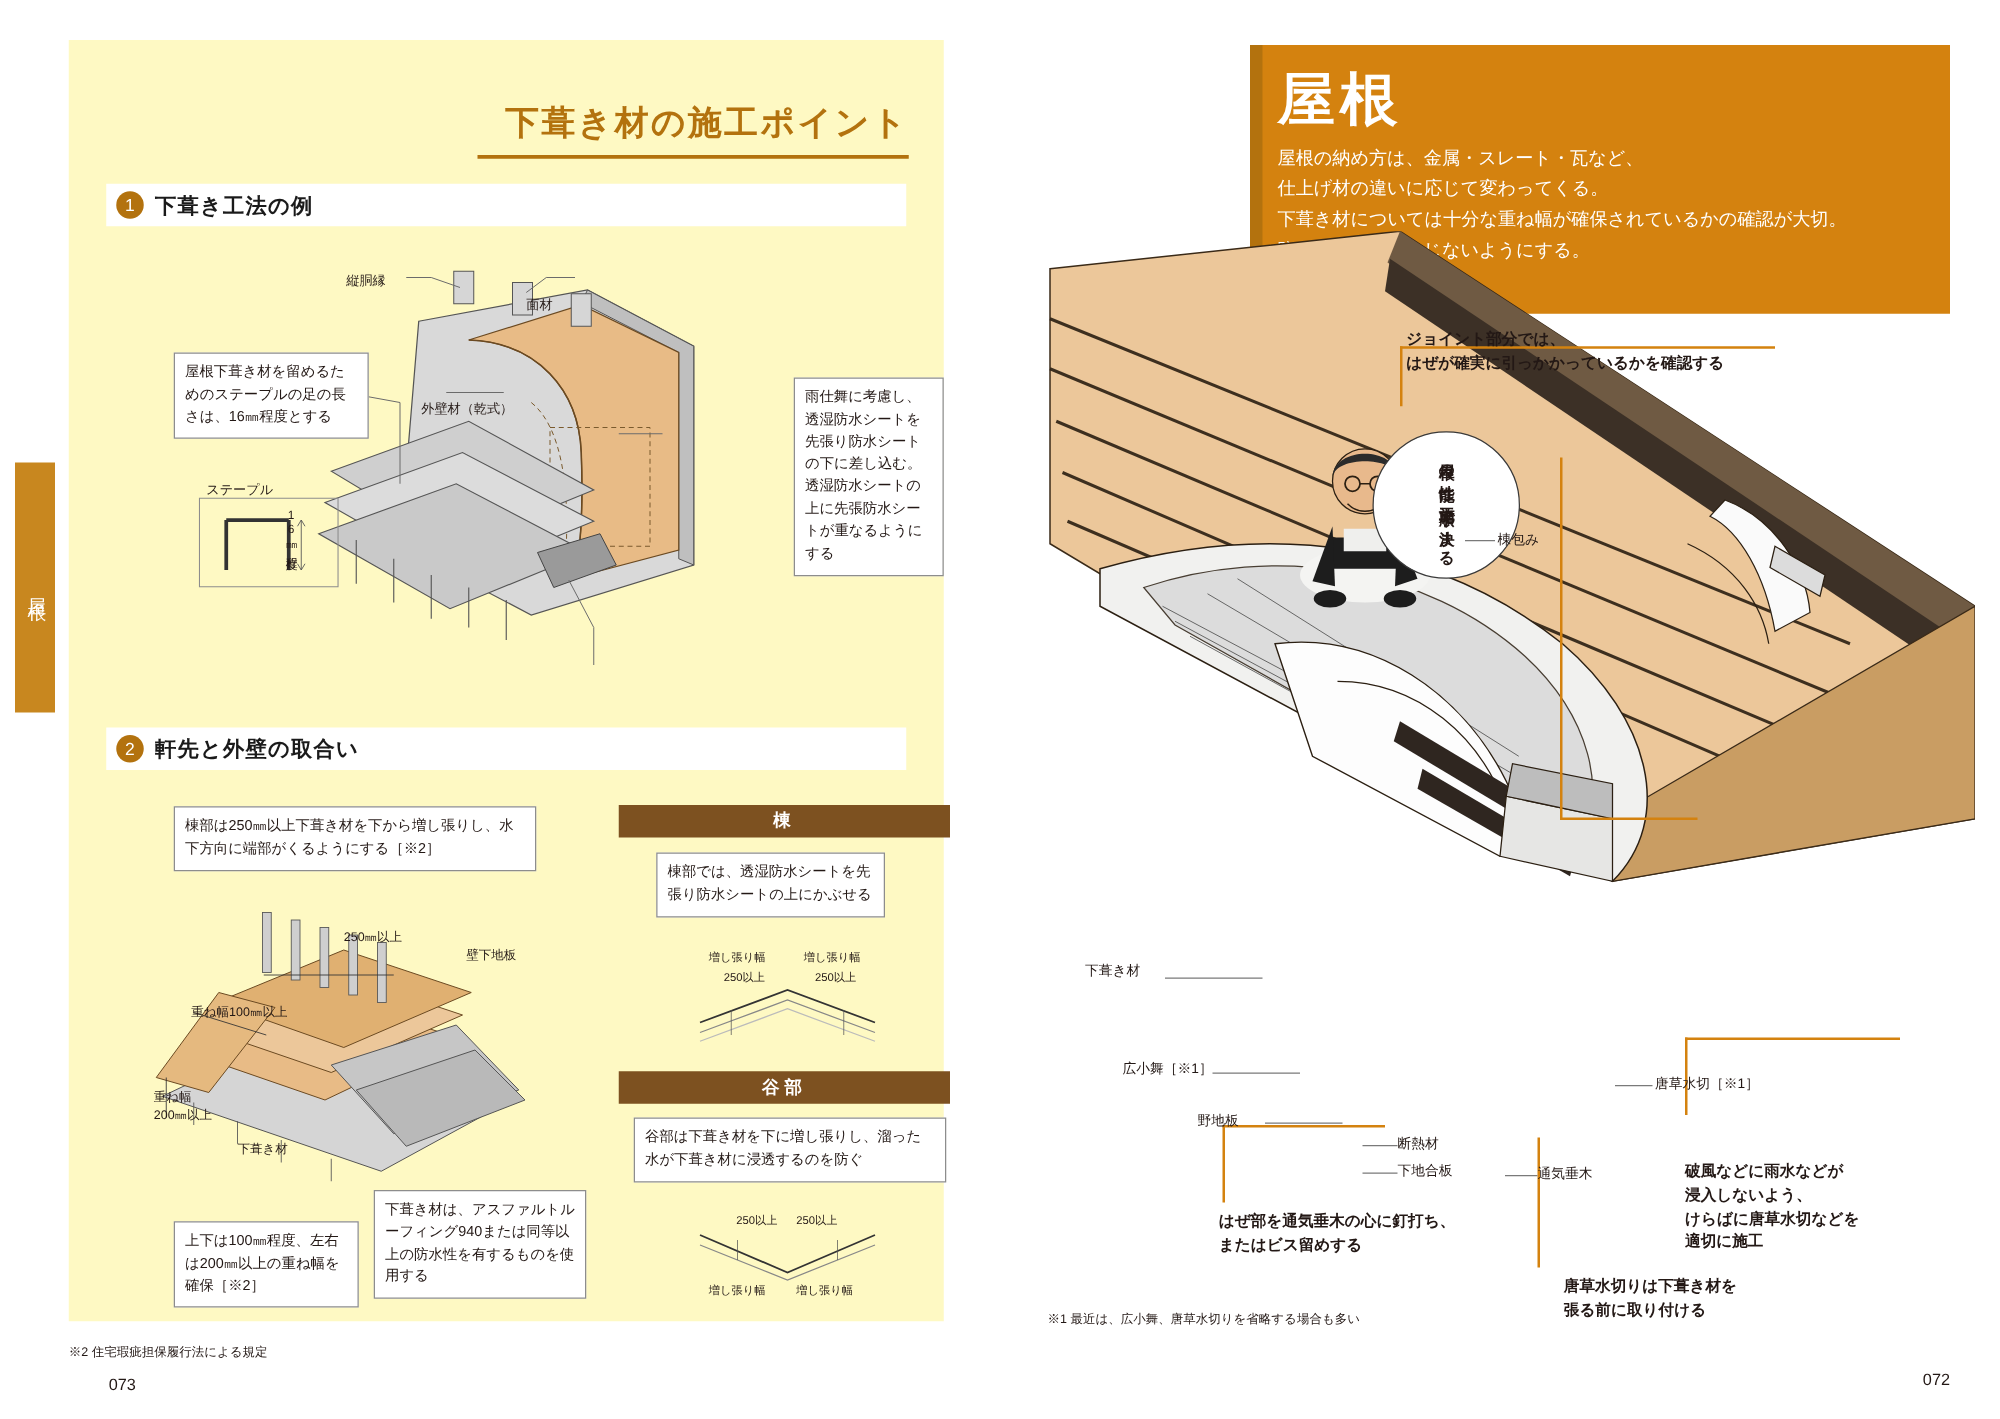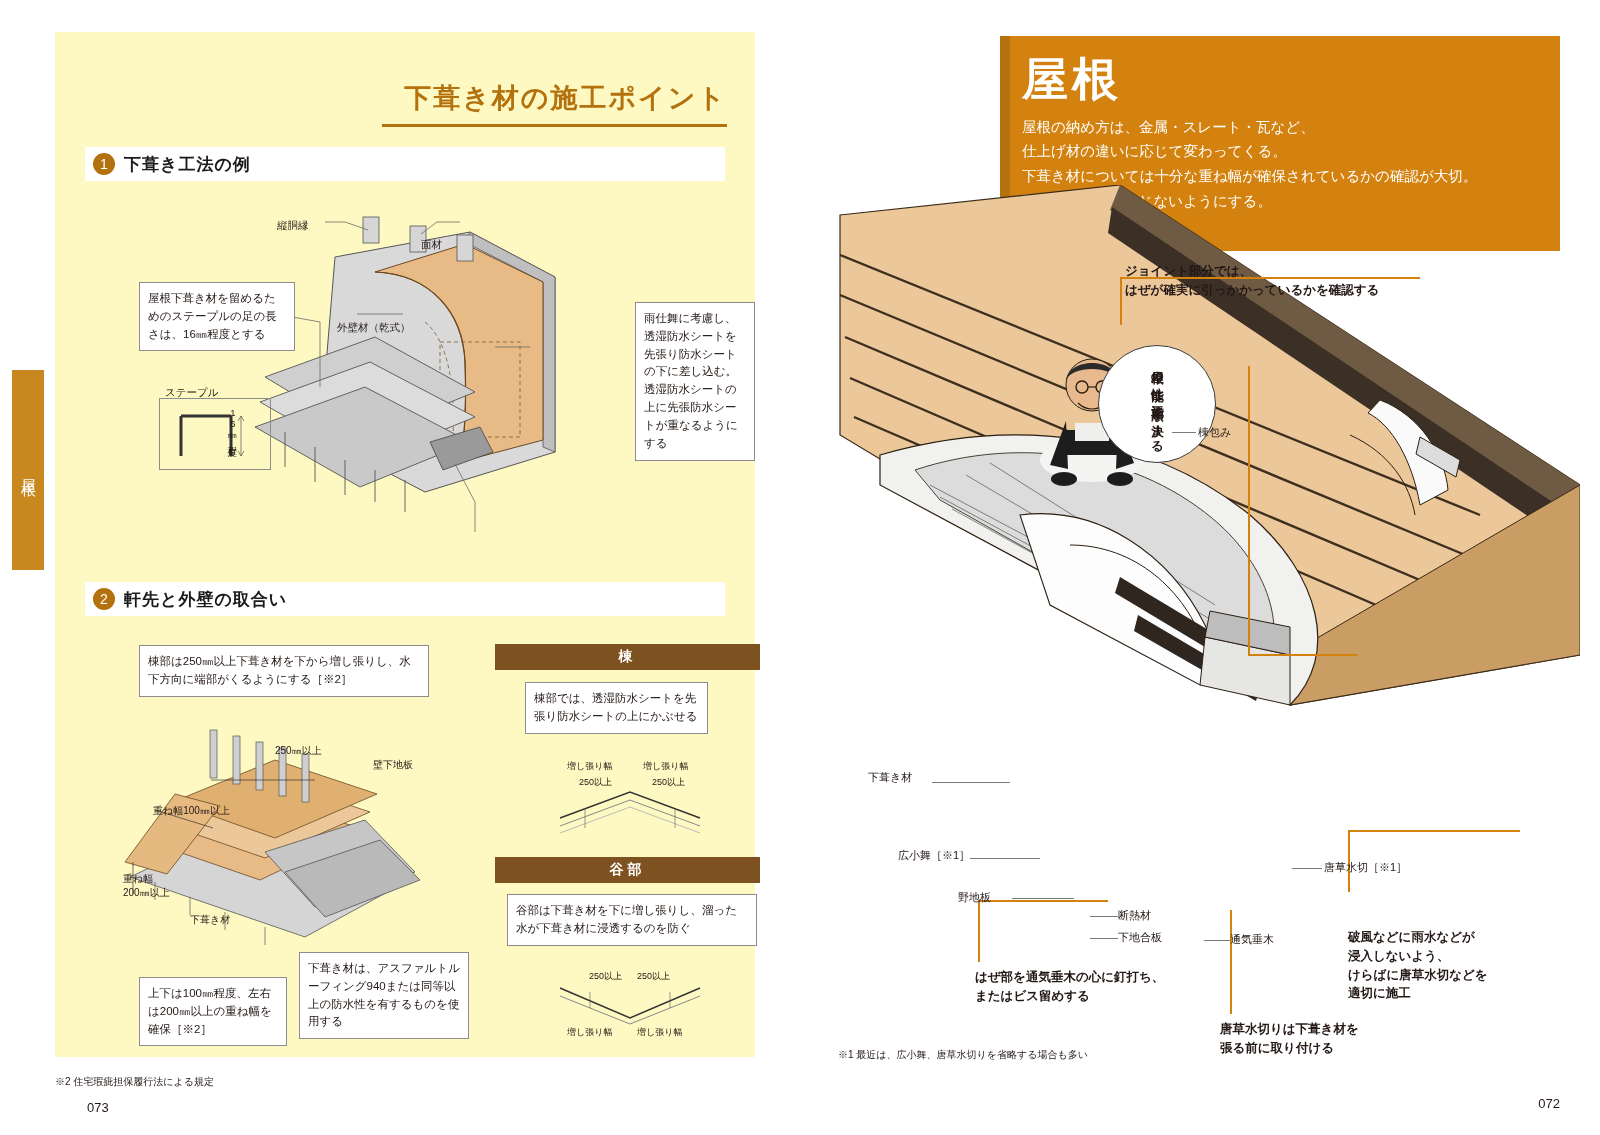--- a/index.html
+++ b/index.html
@@ -343,21 +343,21 @@
 はぜが確実に引っかかっているかを確認する</div>
 
     <div class="leader" style="left:448px; top:366px; width:2px; height:290px;"></div>
     <div class="leader" style="left:448px; top:654px; width:110px; height:2px;"></div>
 
     <div class="r-note bold" style="left:175px; top:968px; white-space:pre-line; width:260px;">はぜ部を通気垂木の心に釘打ち、
 またはビス留めする</div>
     <div class="leader" style="left:178px; top:900px; width:2px; height:62px;"></div>
     <div class="leader" style="left:178px; top:900px; width:130px; height:2px;"></div>
 
-    <div class="r-note bold" style="left:420px; top:1020px; white-space:pre-line; width:250px;">唐草水切りは下葺き材を
+    <div class="r-note bold" style="left:451px; top:1020px; white-space:pre-line; width:250px;">唐草水切りは下葺き材を
 張る前に取り付ける</div>
     <div class="leader" style="left:430px; top:910px; width:2px; height:104px;"></div>
 
     <div class="r-note bold" style="left:548px; top:900px; white-space:pre-line; width:220px;margin-top:28px;">破風などに雨水などが
 浸入しないよう、
 けらばに唐草水切などを
 適切に施工</div>
     <div class="leader" style="left:548px; top:830px; width:2px; height:62px;"></div>
     <div class="leader" style="left:548px; top:830px; width:172px; height:2px;"></div>
 

